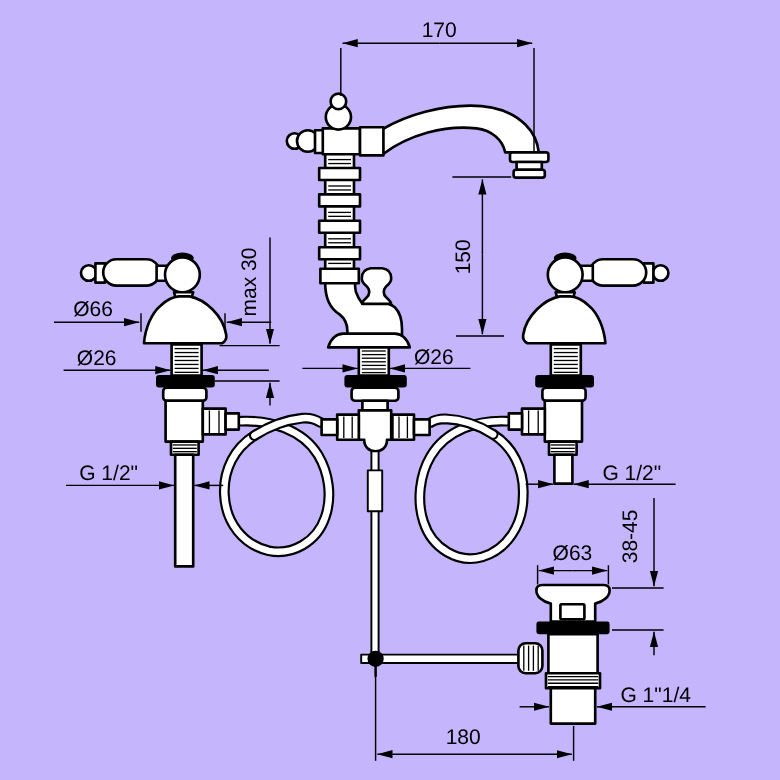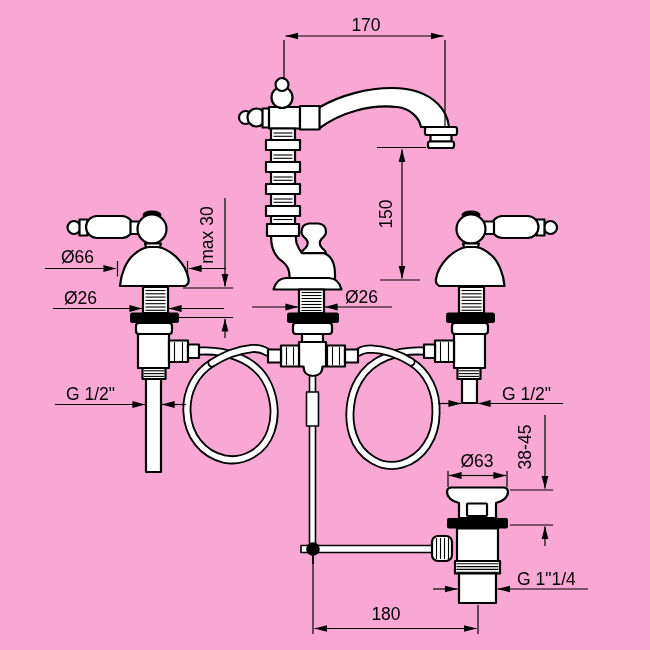--- a/index.html
+++ b/index.html
@@ -1,16 +1,16 @@
 <!DOCTYPE html>
 <html><head>
 <meta charset="utf-8">
 <style>
   html,body{margin:0;padding:0;background:#ffffff;}
-  .stage{width:650px;height:650px;background:#f9a8d4;position:relative;overflow:hidden;}
+  .stage{width:650px;height:650px;background:#c4b5fd;position:relative;overflow:hidden;}
   svg text{font-family:"Liberation Sans","DejaVu Sans",sans-serif;font-size:17.5px;fill:#000;}
   .outline{fill:#fff;stroke:#000;stroke-width:2.2;stroke-linejoin:round;stroke-linecap:round;}
   .outline-thin{fill:#fff;stroke:#000;stroke-width:1.6;stroke-linejoin:round;}
   .solid{fill:#000;stroke:none;}
   .dim{stroke:#000;stroke-width:1.2;fill:none;}
   .rib{stroke:#000;stroke-width:1.1;fill:none;}
   .hose-out{fill:none;stroke:#000;stroke-width:9;stroke-linecap:round;}
   .hose-in{fill:none;stroke:#fff;stroke-width:5.4;stroke-linecap:round;}
   .tick{stroke:#000;stroke-width:2;}
 </style>

